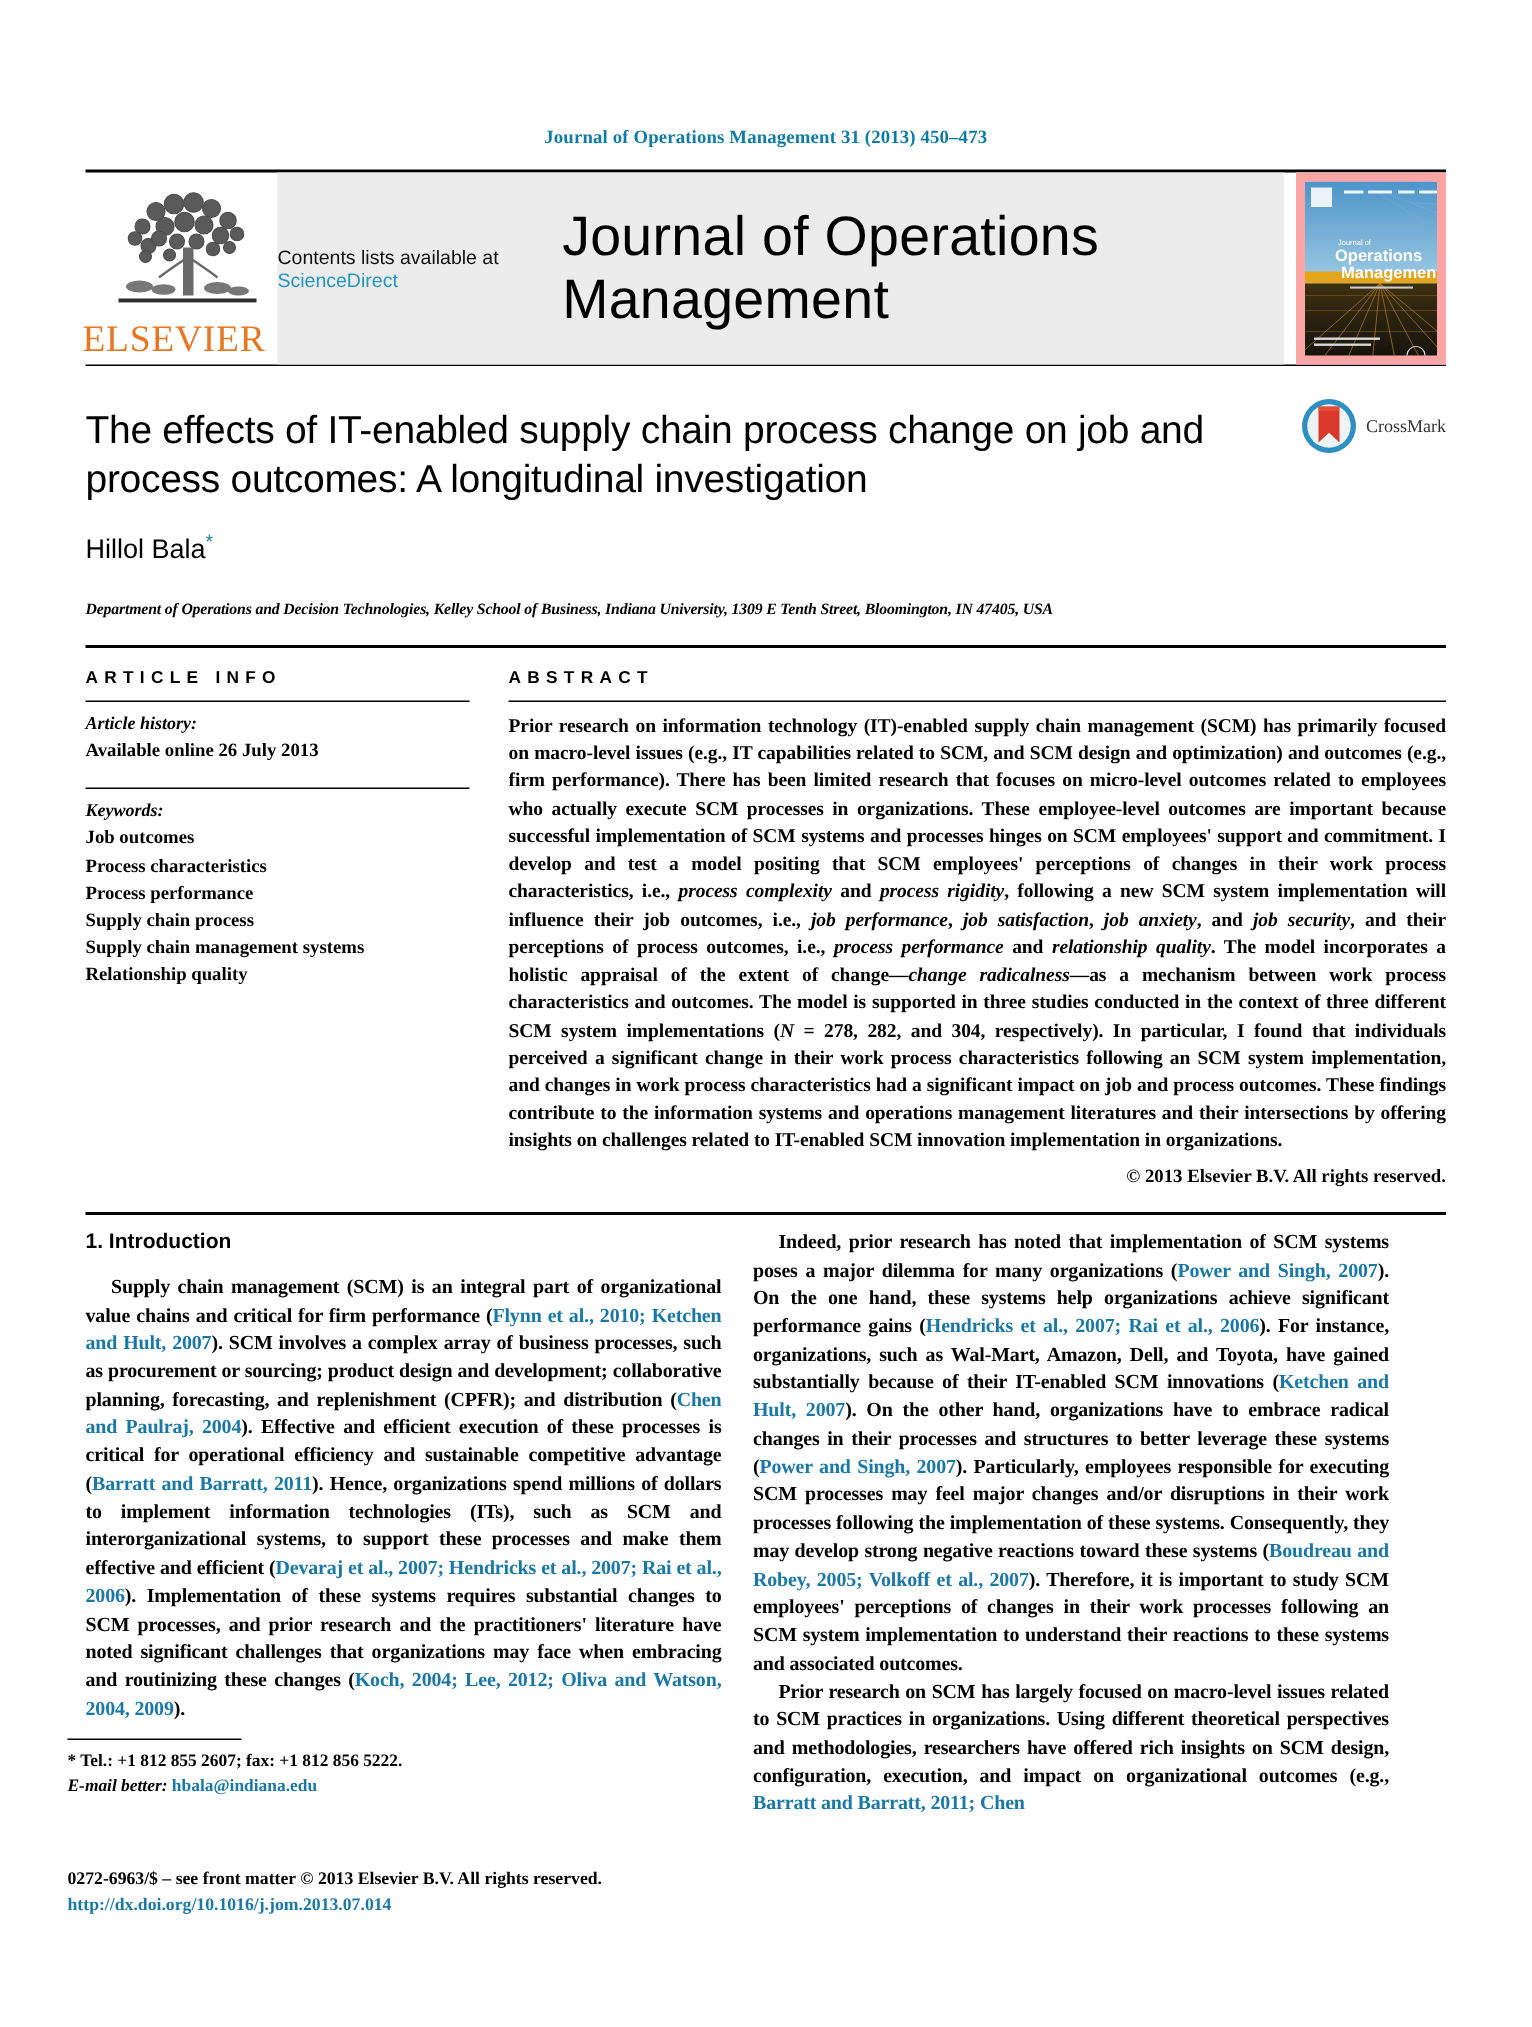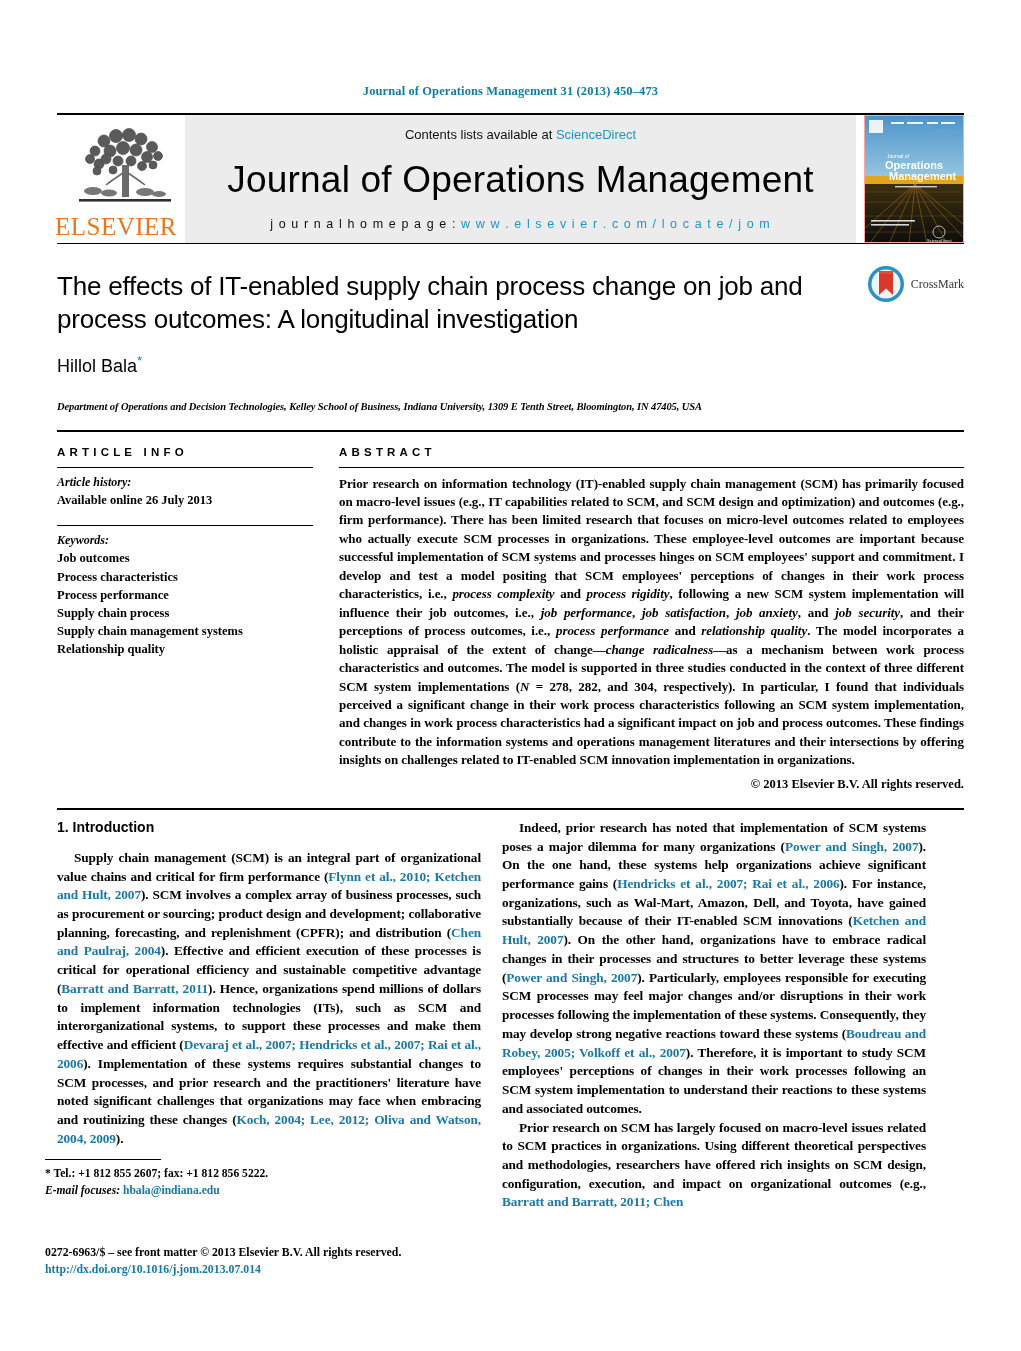--- a/index.html
+++ b/index.html
@@ -58,21 +58,21 @@
     font-size: 25px;
     letter-spacing: 0.5px;
     line-height: 1;
     margin-top: 1px;
   }
   .banner {
     flex: 1 1 auto;
     background: #ececec;
     margin: 0 8px 0 8px;
     display: flex;
-    flex-direction: column;
+    flex-direction: row;
     align-items: center;
     justify-content: space-between;
     padding: 12px 0 12px 0;
     box-sizing: border-box;
   }
   .banner-top {
     font-family: "Liberation Sans", sans-serif;
     font-size: 13px;
     color: #111;
   }
@@ -87,21 +87,21 @@
     font-family: "Liberation Sans", sans-serif;
     font-size: 12.5px;
     letter-spacing: 1.1px;
     color: #111;
   }
   .banner-home .url { color: #2196c4; }
   .cover-thumb {
     width: 100px;
     flex: 0 0 100px;
     position: relative;
-    border: 1px solid #fca5a5;
+    border: 6px solid #fca5a5;
     box-sizing: border-box;
     overflow: hidden;
     background: #c4b5fd;
   }
 
   
   .title-rule-top { border-top: 1px solid #000; margin-top: 0; }
   .title-block {
     position: relative;
     padding-top: 26px;
@@ -299,24 +299,20 @@
       </svg>
       <div class="elsevier-word">ELSEVIER</div>
     </div>
 
     <div class="banner">
       <div class="banner-top">
         <span>Contents lists available at</span>
         <span class="sd">ScienceDirect</span>
       </div>
       <div class="banner-title">Journal of Operations Management</div>
-      <div class="banner-home">
-        <span>j o u r n a l   h o m e p a g e :</span>
-        <span class="url">w w w . e l s e v i e r . c o m / l o c a t e / j o m</span>
-      </div>
     </div>
 
     <div class="cover-thumb">
       <svg width="100" height="128" viewBox="0 0 100 128">
         <defs>
           <linearGradient id="sky" x1="0" y1="0" x2="0" y2="1">
             <stop offset="0%" stop-color="#4d94c9"></stop>
             <stop offset="100%" stop-color="#9fcbe4"></stop>
           </linearGradient>
           <linearGradient id="grnd" x1="0" y1="0" x2="0" y2="1">
@@ -443,21 +439,21 @@
     </div>
   </div>
 
   <div class="footnote-wrap">
     <div class="foot-rule"></div>
     <div class="foot-line">
       <span>*</span>
       <span>Tel.: +1 812 855 2607; fax: +1 812 856 5222.</span>
     </div>
     <div class="foot-line">
-      <span class="em-label">E-mail focuses:</span>
+      <span class="em-label">E-mail better:</span>
       <span class="cite">hbala@indiana.edu</span>
     </div>
     <div class="issn-block">
       <div class="issn-line">0272-6963/$ – see front matter © 2013 Elsevier B.V. All rights reserved.</div>
       <div class="doi-line">http://dx.doi.org/10.1016/j.jom.2013.07.014</div>
     </div>
   </div>
 
 </div>
 

